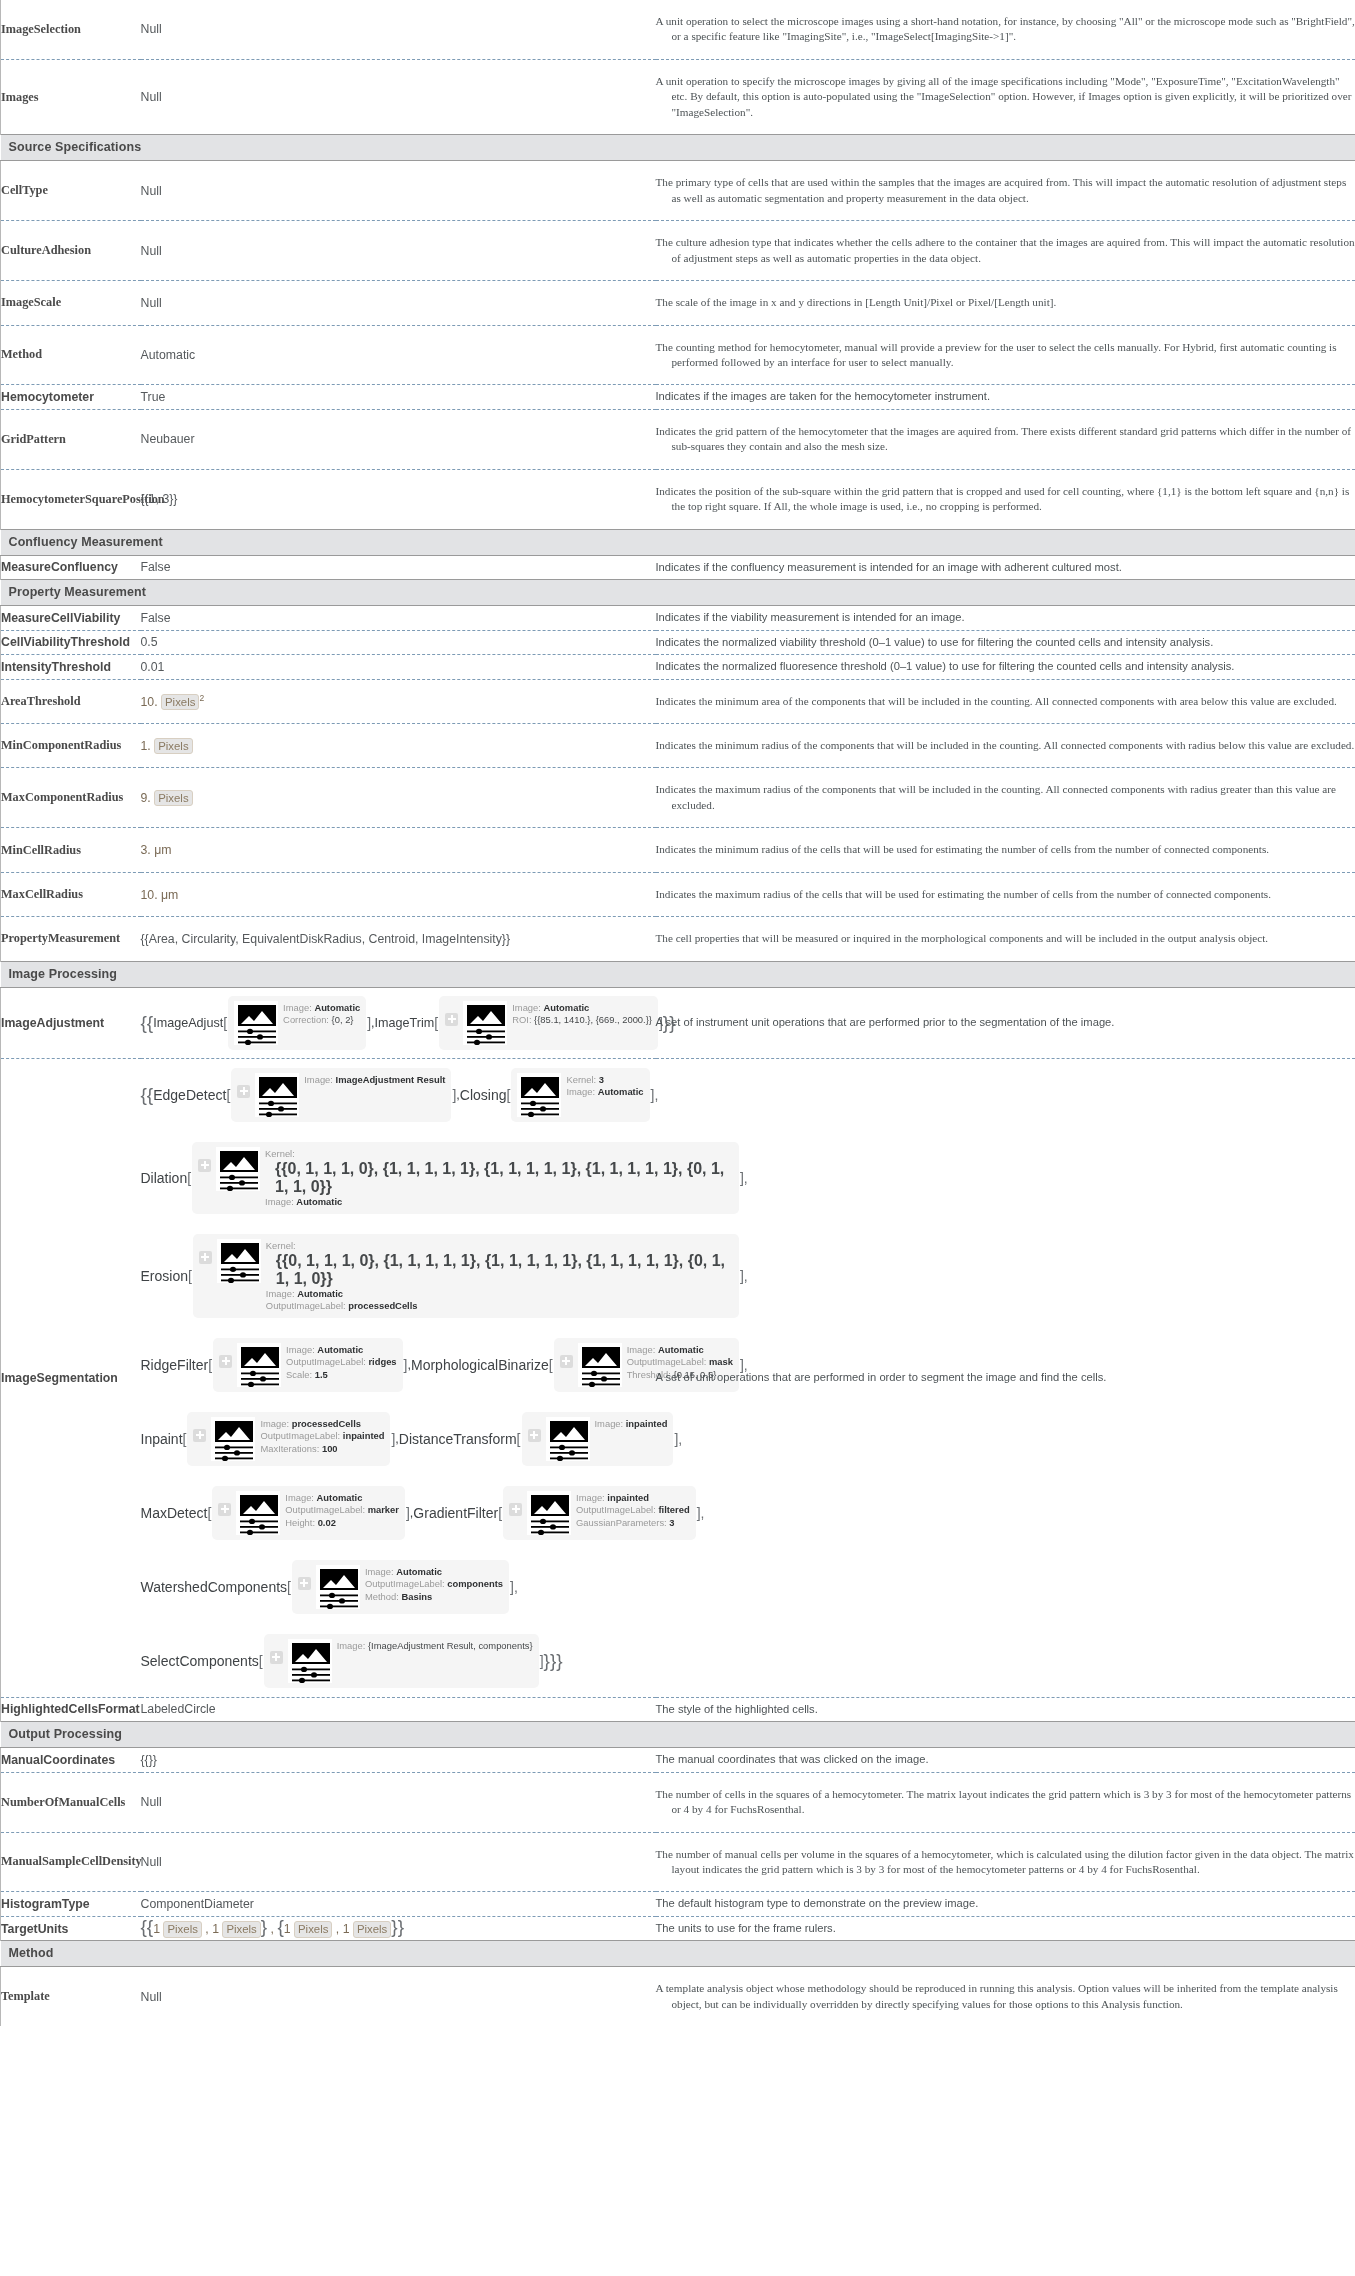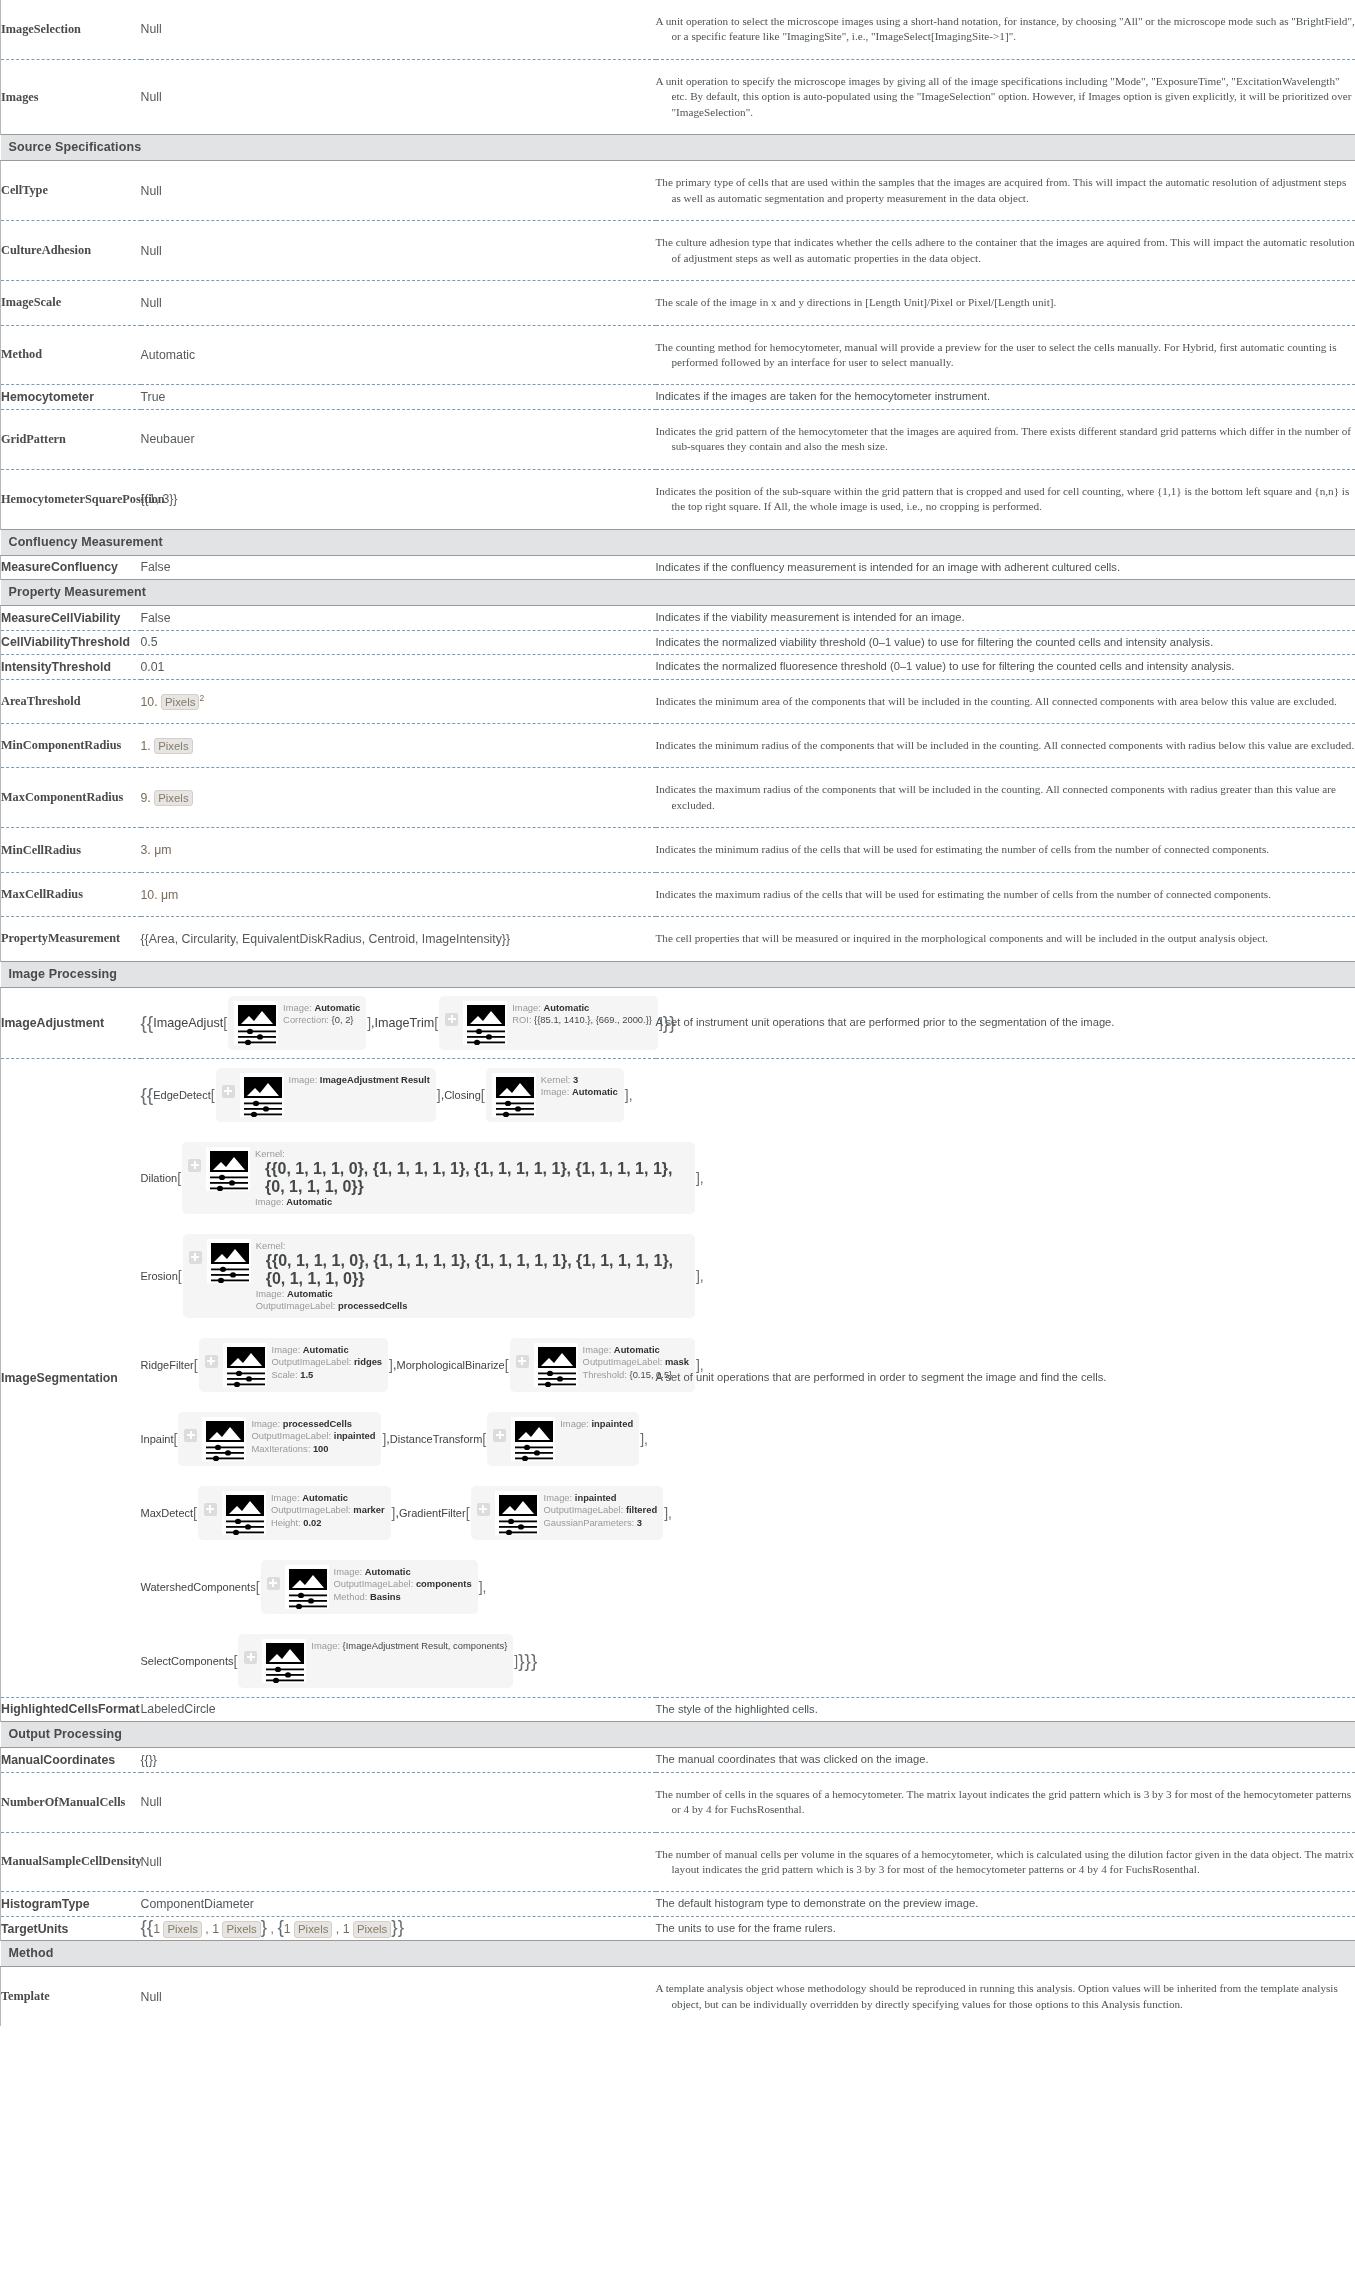--- a/index.html
+++ b/index.html
@@ -99,21 +99,21 @@
   .thumb { width: 44px; height: 44px; flex: 0 0 44px; background: #ffffff; padding: 1px; }
   .thumb svg { display: block; }
 
   .kvs { display: flex; flex-direction: column; justify-content: flex-start; padding-top: 1px; }
   .kv { font-size: 9.4px; color: #9a9a9a; line-height: 1.32; white-space: nowrap; }
   .kv .kval { color: #2f3133; font-weight: bold; }
   .kv .klist { color: #45484a; font-weight: normal; }
   .kv-ind { padding-left: 10px; color: #45484a; }
 
   .seg-row { display: flex; align-items: center; margin: 1px 0; }
-  .seg-label { font-size: 11px; color: #3f4346; }
+  .seg-label { font-size: 14px; color: #3f4346; }
 
   .cellwrap { display: flex; align-items: center; min-height: 22px; }
 </style>
 </head>
 <body>
 
 <table class="opt-table">
   <tbody id="tbody-root">
       <tr class="opt after-section">
         <td class="c-name">
@@ -280,21 +280,21 @@
             <span class="name">MeasureConfluency</span>
           </div>
         </td>
         <td class="c-value">
           <div class="cellwrap">
             <span class="value">False</span>
           </div>
         </td>
         <td class="c-desc">
           <div class="cellwrap rowpad-sm">
-            <div class="desc">Indicates if the confluency measurement is intended for an image with adherent cultured cells.</div>
+            <div class="desc">Indicates if the confluency measurement is intended for an image with adherent cultured most.</div>
           </div>
         </td>
       </tr>
       <tr class="section">
         <td colspan="3"><span>Property Measurement</span></td>
       </tr>
       <tr class="opt after-section">
         <td class="c-name">
           <div class="cellwrap rowpad-sm">
             <span class="name">MeasureCellViability</span>

